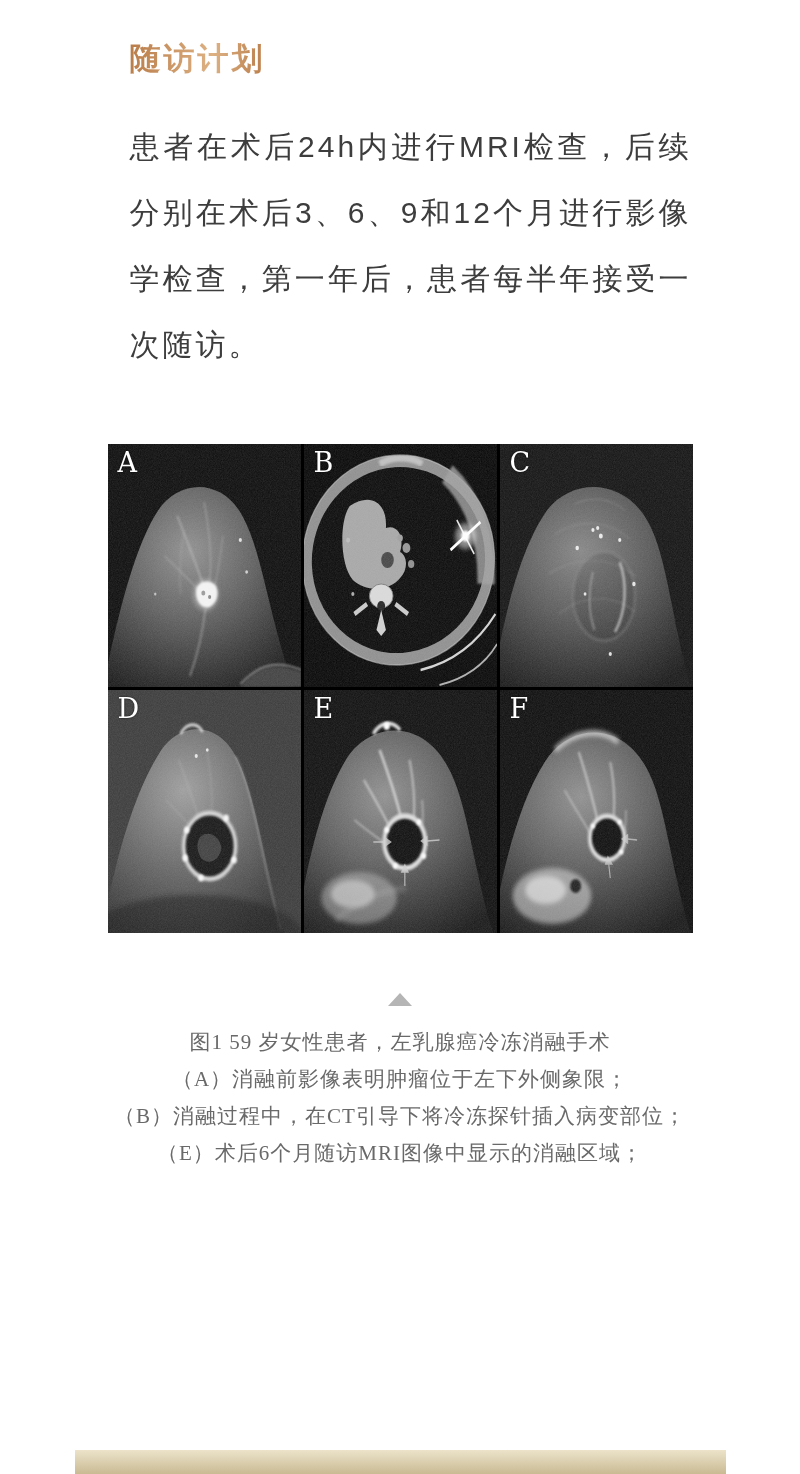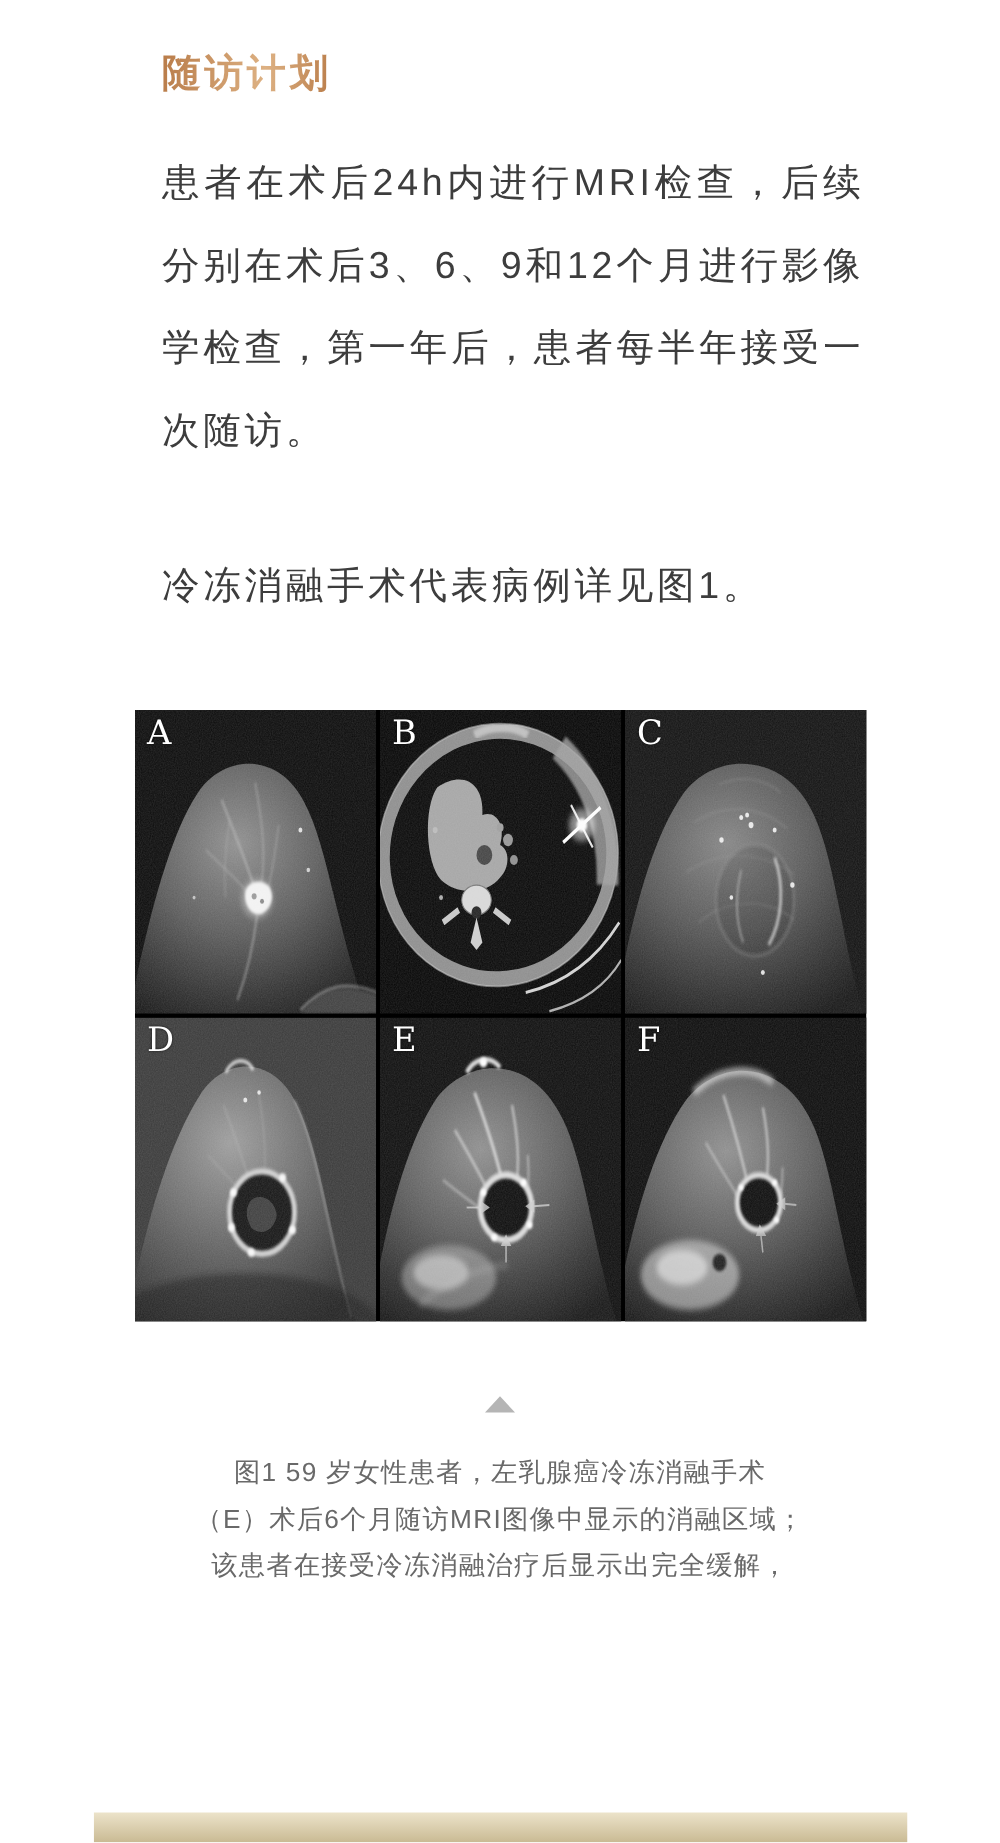--- a/index.html
+++ b/index.html
@@ -37,23 +37,24 @@
     font-size:27px; line-height:1; text-shadow:0 0 2px rgba(0,0,0,.8);
   }
 
   .triangle {
     width:0; height:0; margin:60px auto 0;
     border-left:12px solid transparent; border-right:12px solid transparent;
     border-bottom:13px solid var(--triangle-color,#b5b5b5);
   }
 
   .caption {
-    margin-top:30px; text-align:center;
+    margin-top:18px; text-align:center;
     font-size:21px; line-height:37px; letter-spacing:1px;
     color:var(--caption-text,#696969);
+    font-family:Liberation Serif, serif;
   }
 
   .footer-bar {
     position:absolute; left:0; right:0; bottom:0; height:24px;
     background:linear-gradient(180deg, var(--footer-bar-start,#ece3ca), var(--footer-bar-end,#c9ba93));
   }
   .defs-holder { position:absolute; width:0; height:0; overflow:hidden; }
 </style>
 </head>
 <body>
@@ -83,21 +84,20 @@
         </filter>
       <filter id="fB2" x="-60%" y="-60%" width="220%" height="220%">
           <feGaussianBlur stdDeviation="2.6"></feGaussianBlur>
         </filter>
     </defs>
   </svg>
 
   <h1 class="title">随访计划</h1>
 
   <p class="body-text">患者在术后24h内进行MRI检查，后续分别在术后3、6、9和12个月进行影像学检查，第一年后，患者每半年接受一次随访。</p>
-  <p class="body-text p2">冷冻消融手术代表病例详见图1。</p>
 
   <figure class="figure">
     <div class="figure-grid">
 
       <div class="panel">
         <svg viewBox="0 0 245 243" preserveAspectRatio="none">
           <rect width="245" height="243" fill="#0b0b0b"></rect>
           <path d="M-6,243 C10,180 32,104 64,66 C90,35 146,33 172,74 C196,110 204,172 236,243 Z" fill="url(#gDome)"></path>
           <g fill="none" stroke="#c4c4c4" filter="url(#fB1)">
             <path d="M88,72 C102,100 114,124 122,144" stroke-width="2" opacity="0.55"></path>
@@ -280,19 +280,20 @@
         <span class="panel-label">F</span>
       </div>
 
     </div>
   </figure>
 
   <div class="triangle"></div>
 
   <div class="caption">
     <div>图1 59 岁女性患者，左乳腺癌冷冻消融手术</div>
+    <div>（A）消融前影像表明肿瘤位于左下外侧象限；</div>
+    <div>（B）消融过程中，在CT引导下将冷冻探针插入病变部位；</div>
     <div>（E）术后6个月随访MRI图像中显示的消融区域；</div>
-    <div>该患者在接受冷冻消融治疗后显示出完全缓解，</div>
   </div>
 
   <div class="footer-bar"></div>
 
 </div>
 
 </body></html>

